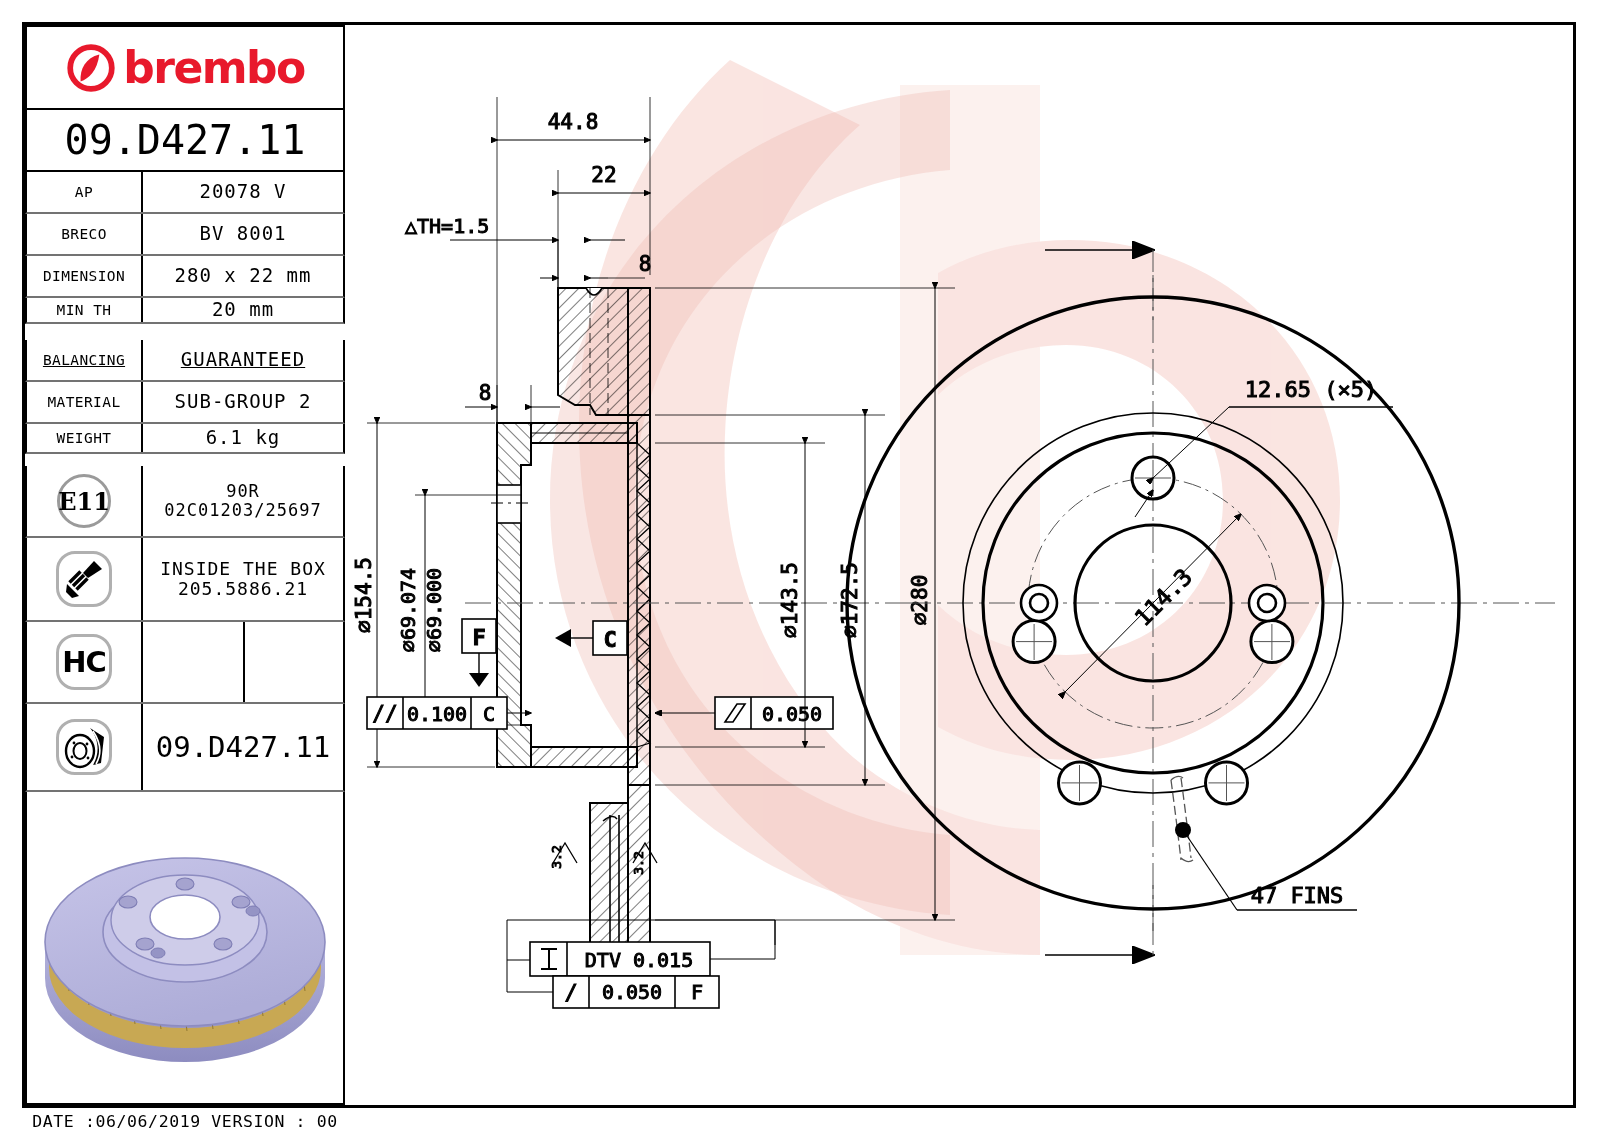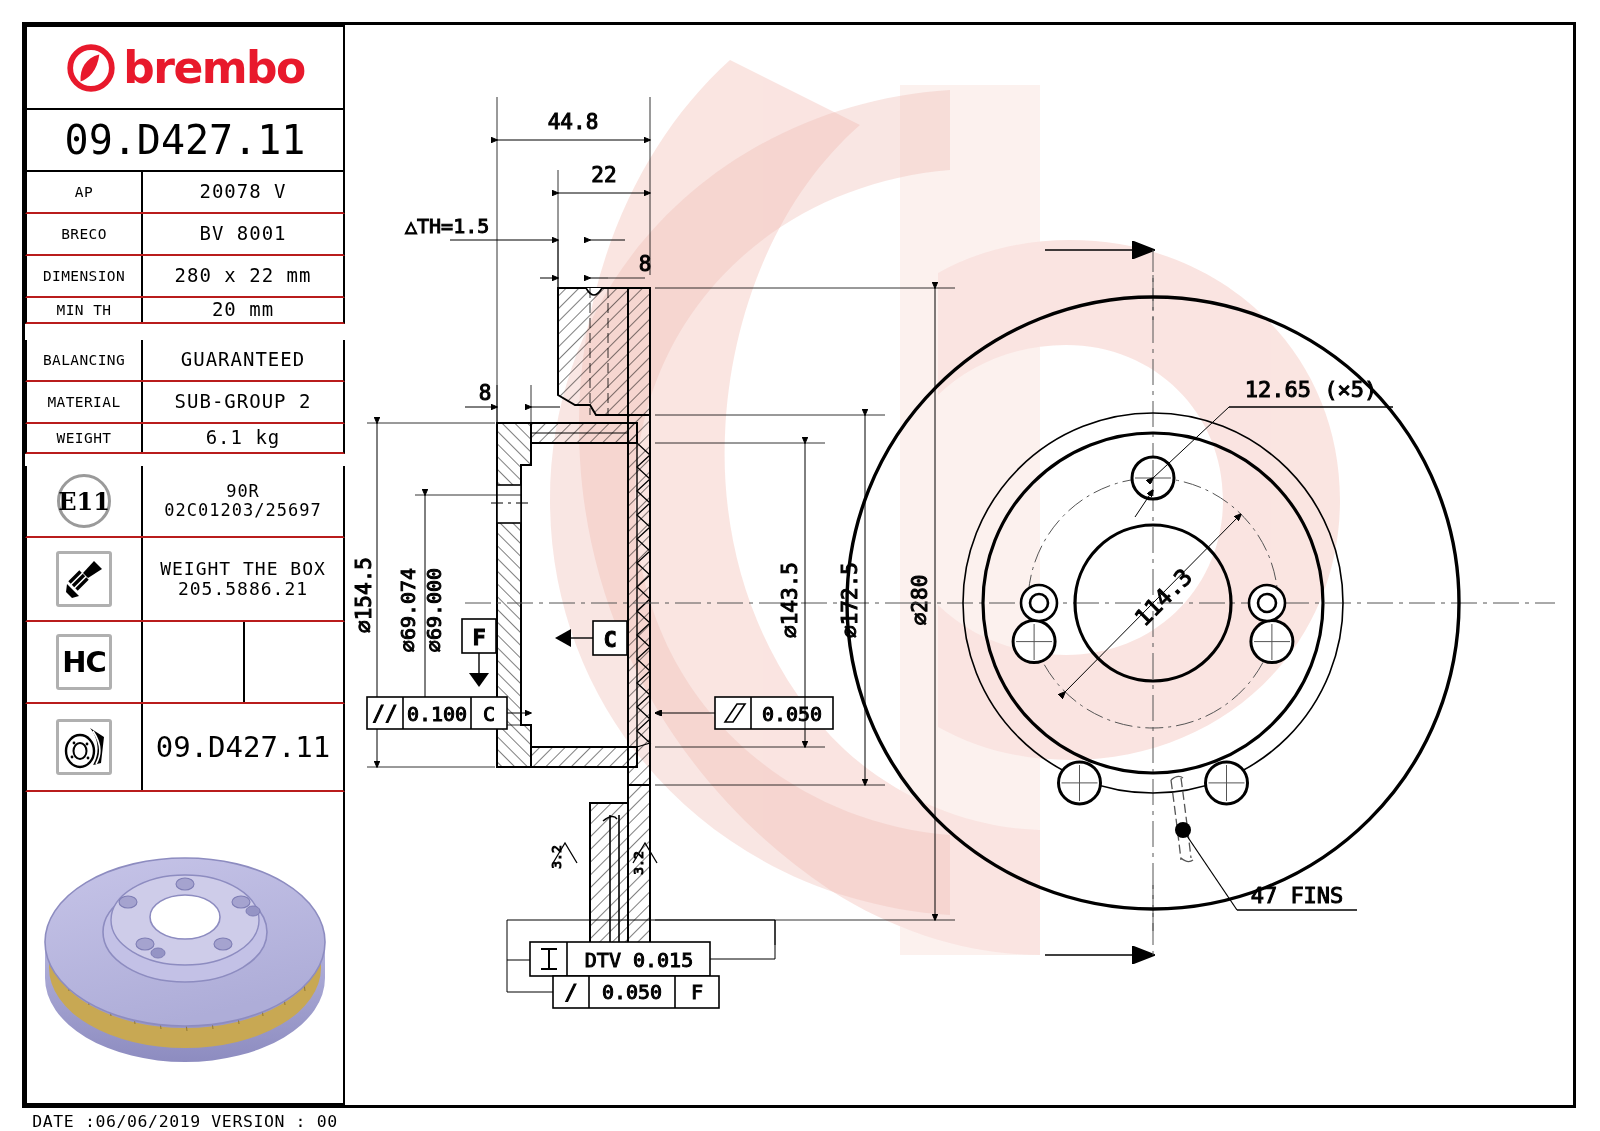--- a/index.html
+++ b/index.html
@@ -7,34 +7,34 @@
   #sheet{position:relative;width:1600px;height:1131px;background:#fff;overflow:hidden;padding-left:28px;}
 
   
   .frame{position:absolute;left:22px;top:22px;width:1554px;height:1086px;border:3px solid #000;box-sizing:border-box;}
 
   
   .wm{position:absolute;left:430px;top:30px;width:1090px;height:1060px;z-index:0;opacity:1;pointer-events:none;}
 
   
   .tblock{position:absolute;left:25px;top:25px;width:320px;height:1080px;z-index:3;box-sizing:border-box;}
-  .trow{position:absolute;left:0;box-sizing:border-box;border-bottom:2px solid #b91c1c;border-left:2px solid #000;border-right:2px solid #000;width:320px;display:flex;align-items:center;background:#fff;}
+  .trow{position:absolute;left:0;box-sizing:border-box;border-bottom:2px solid #737373;border-left:2px solid #000;border-right:2px solid #000;width:320px;display:flex;align-items:center;background:#fff;}
   .tlab{width:114px;flex:0 0 114px;text-align:center;font-size:14.5px;letter-spacing:.4px;color:#000;display:flex;align-items:center;justify-content:center;height:100%;}
   .tdiv{width:2px;background:#000;height:100%;flex:0 0 2px;}
   .tval{flex:1;text-align:center;font-size:19px;letter-spacing:1px;color:#000;line-height:1.12;}
 
   .logobox{position:absolute;left:0;top:0;width:320px;height:85px;border:2px solid #000;border-bottom:2px solid #000;box-sizing:border-box;background:#fff;display:flex;align-items:center;justify-content:center;gap:6px;}
   .brembo-word{font-family:"DejaVu Sans","Liberation Sans",sans-serif;font-weight:bold;font-size:44px;color:#e8192c;letter-spacing:-1.5px;line-height:1;}
 
   .pnbox{position:absolute;left:0;top:85px;width:320px;height:62px;border-left:2px solid #000;border-right:2px solid #000;border-bottom:2px solid #000;box-sizing:border-box;background:#fff;display:flex;align-items:center;justify-content:center;}
   .pnbox span{font-size:40px;letter-spacing:0px;color:#000;font-family:"DejaVu Sans Mono","Liberation Mono",monospace;}
 
   .iconcell{width:114px;flex:0 0 114px;display:flex;align-items:center;justify-content:center;height:100%;}
   .e11{width:54px;height:54px;border:3px solid #9a9a9a;border-radius:50%;display:flex;align-items:center;justify-content:center;font-family:"DejaVu Serif","Liberation Serif",serif;font-weight:bold;font-size:24px;color:#000;box-sizing:border-box;}
-  .sqicon{width:56px;height:56px;border:3px solid #b0b0b0;border-radius:3px;box-sizing:border-box;display:flex;align-items:center;justify-content:center;overflow:hidden;}
+  .sqicon{width:56px;height:56px;border:3px solid #b0b0b0;border-radius:19px;box-sizing:border-box;display:flex;align-items:center;justify-content:center;overflow:hidden;}
   .hc{font-family:"DejaVu Sans","Liberation Sans",sans-serif;font-weight:bold;font-size:29px;color:#000;letter-spacing:-1px;}
 
   .prodbox{position:absolute;left:0;width:320px;border-left:2px solid #000;border-right:2px solid #000;border-bottom:2px solid #000;box-sizing:border-box;background:#fff;}
   .datebar{position:absolute;left:25px;width:320px;text-align:center;font-size:16.5px;letter-spacing:.6px;color:#000;}
 
   .twosplit{position:absolute;top:0;left:50%;width:2px;height:100%;background:#000;}
 
   
   .draw{position:absolute;left:345px;top:25px;width:1230px;height:1080px;z-index:2;}
   svg{display:block;}
@@ -91,21 +91,21 @@
     <div class="trow" style="top:231px;height:42px;">
       <div class="tlab">DIMENSION</div>
       <div class="tdiv"></div>
       <div class="tval">280 x 22 mm</div>
     </div>
     <div class="trow" style="top:273px;height:26px;">
       <div class="tlab">MIN TH</div>
       <div class="tdiv"></div>
       <div class="tval">20 mm</div>
     </div>
-    <div class="trow" style="top:315px;height:42px;">
+    <div class="trow" style="top:315px;height:42px;text-decoration:underline;">
       <div class="tlab">BALANCING</div>
       <div class="tdiv"></div>
       <div class="tval">GUARANTEED</div>
     </div>
     <div class="trow" style="top:357px;height:42px;">
       <div class="tlab">MATERIAL</div>
       <div class="tdiv"></div>
       <div class="tval">SUB-GROUP 2</div>
     </div>
     <div class="trow" style="top:399px;height:30px;">
@@ -134,21 +134,21 @@
               <line x1="23" y1="19" x2="12" y2="30"></line>
               <line x1="26.5" y1="22.5" x2="15.5" y2="33.5"></line>
               <line x1="19.5" y1="15.5" x2="8.5" y2="26.5"></line>
             </g>
             <path d="M6 28 L18 40 L11 42 L5 36 Z" fill="#000"></path>
           </svg>
         </div>
       </div>
       <div class="tdiv"></div>
       <div class="tval" style="font-size:18px;">
-        <div>WEIGHT THE BOX</div>
+        <div>INSIDE THE BOX</div>
         <div>205.5886.21</div>
       </div>
     </div>
 
     <div class="trow" style="top:597px;height:82px;position:absolute;">
       <div class="iconcell">
         <div class="sqicon">
           <span class="hc">HC</span>
         </div>
       </div>

